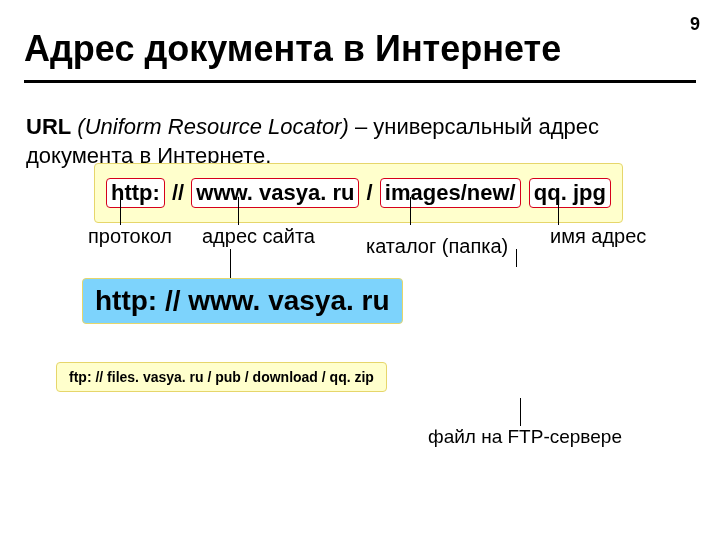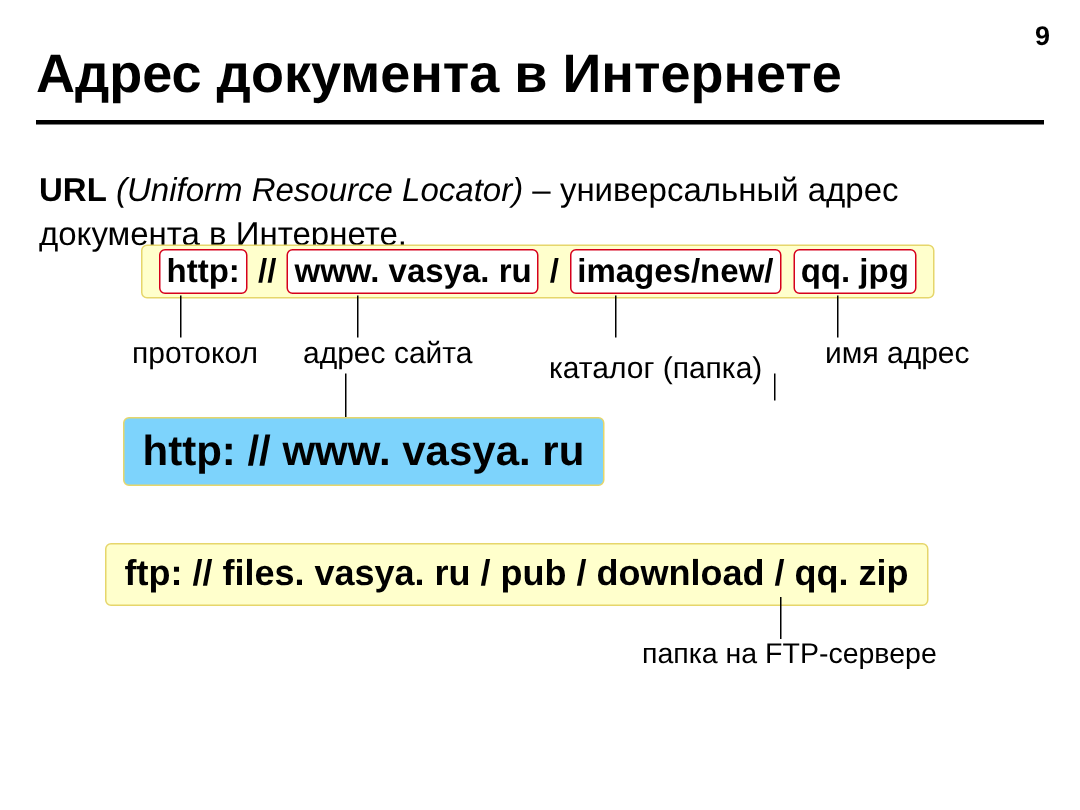--- a/index.html
+++ b/index.html
@@ -36,21 +36,21 @@
     margin-top: 29px;
   }
   .definition b { font-weight: bold; }
   .definition i { font-style: italic; }
   .url-box {
     position: absolute;
     left: 94px; top: 163px;
     background: #ffffcc;
     border: 1px solid #e6d66b;
     border-radius: 4px;
-    padding: 2px 10px;
+    padding: 14px 10px;
     font-size: 22px;
     font-weight: bold;
     color: #000;
     text-align: center;
   }
   .url-seg {
     display: inline-block;
     background: #fff;
     border: 1px solid #d6001c;
     border-radius: 4px;
@@ -82,26 +82,26 @@
   .index-label {
     position: absolute;
     left: 416px; top: 265px;
     font-size: 19px;
     text-align: center;
     line-height: 1.25;
   }
   .index-label b { font-weight: bold; }
   .ftp-box {
     position: absolute;
-    left: 70px; top: 362px;
+    left: 56px; top: 362px;
     background: #ffffcc;
     border: 1px solid #e6d66b;
     border-radius: 4px;
     padding: 6px 12px;
-    font-size: 24px;
+    font-size: 14px;
     font-weight: bold;
   }
   .ftp-label {
     position: absolute;
     left: 428px; top: 426px;
     font-size: 19px;
   }
   
   .line {
     position: absolute;
@@ -155,13 +155,13 @@
 <div class="line l6"></div>
 
 <div class="main-page-box">http: // www. vasya. ru</div>
 
 <div class="index-label">
   <br>
 </div>
 
 <div class="ftp-box">ftp: // files. vasya. ru / pub / download / qq. zip</div>
 <div class="line l7"></div>
-<div class="ftp-label">папка на FTP-сервере</div>
+<div class="ftp-label">файл на FTP-сервере</div>
 
 </body></html>

